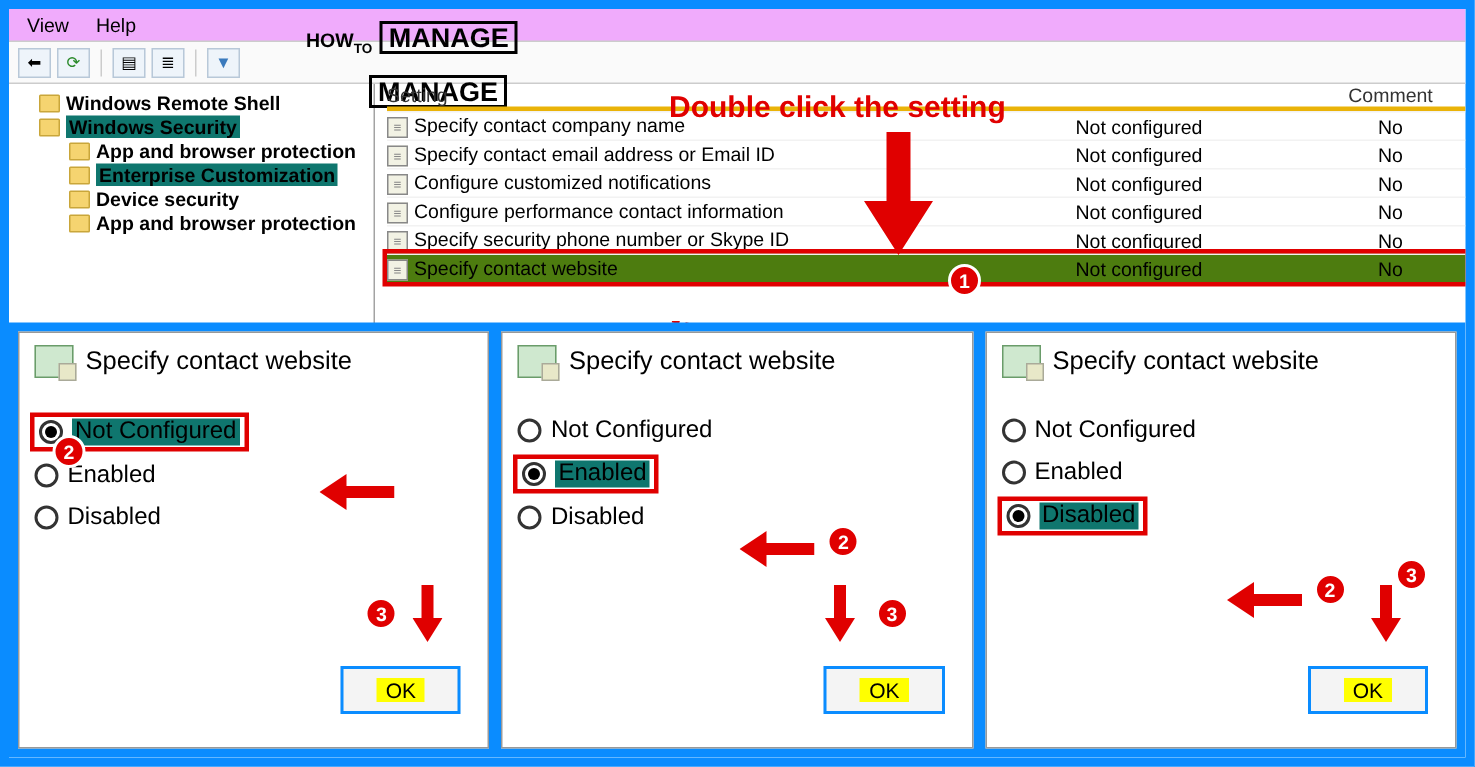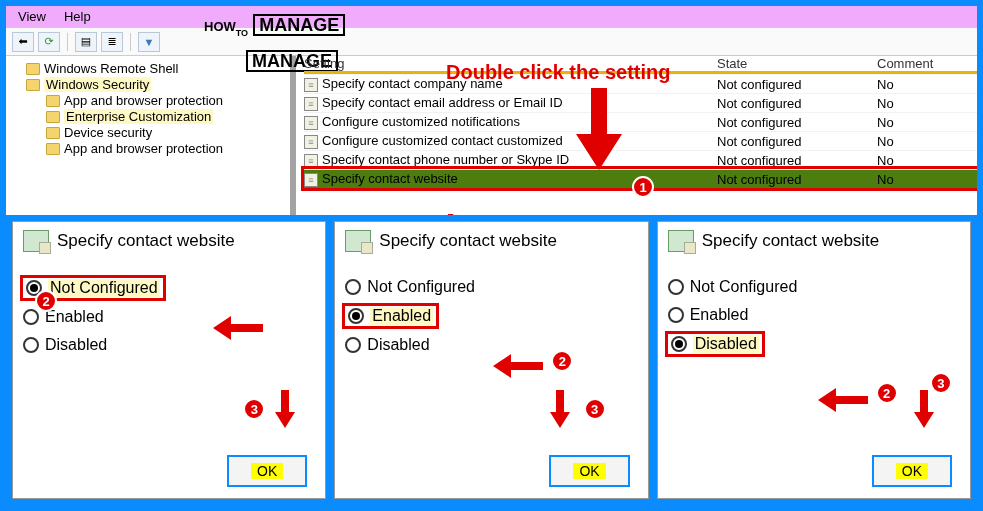--- a/index.html
+++ b/index.html
@@ -49,56 +49,57 @@
   }
   .logo .how { font-size:13px; font-weight:900;margin-top:16px;}
   .logo .box { display:inline-block; border:2px solid #000; padding:0 4px; margin-bottom:14px;}
 
   
   .main {
     display:flex;
     height: 180px;
   }
   .tree {
-    width: 290px;
-    border-right:6px solid #a3a3a3;
+    width: 244px;
+    border-right:1px solid #a3a3a3;
     padding:4px 6px;
     overflow:hidden;
+    font-weight:bold;
   }
   .tree-row {
     display:flex; align-items:center;
     gap:4px;
     margin:1px 0;
     white-space:nowrap;
   }
   .folder-icon {
     width:14px; height:12px;
     background:#f5d470;
     border:1px solid #c9a63a;
     border-radius:1px;
     display:inline-block;
   }
   .lvl1 { padding-left:14px; }
   .lvl2 { padding-left:34px; }
-  .hl-yellow { background:#fef9c3; padding:0 2px;}
+  .hl-yellow { background:#0f766e; padding:0 2px;}
 
   .list {
     flex:1;
     position:relative;
     padding-left:8px;
   }
   .list-head {
     display:flex;
     border-bottom:3px solid #eab308;
     font-weight:400;
     color:#333;
   }
   .col-setting { flex:1; }
   .col-state { width:160px; padding-right: 20px; text-align:left;}
-  .col-comment { width:100px; }
+  .col-comment { width:100px; text-align:center;}
   .list-row {
     display:flex;
     align-items:center;
     padding:1px 0;
     border-top:1px solid #f2f2f2;
   }
   .setting-icon {
     width:14px; height:14px;
     border:1px solid #888;
     background:#f2f2e4;
@@ -190,21 +191,21 @@
     border-radius:50%;
     display:inline-flex; align-items:center; justify-content:center;
   }
   .radio.sel::after{
     content:""; width:8px; height:8px; border-radius:50%; background:#000;
   }
   .redbox { outline:3px solid #e00000; padding:1px 3px;}
 
   .ok-btn {
     position:absolute;
-    bottom:11px; right:18px;
+    bottom:22px; right:18px;
     border:2px solid #0a8cff;
     background:#f4f4f4;
     padding:6px 22px;
     font-size:14px;
   }
   .ok-btn .lbl { background:#ffff00; padding:0 6px;}
 
   .arrow-left {
     width:50px; height:24px;
   }
@@ -261,46 +262,45 @@
       </div>
     <div class="tree-row lvl2">
         <span class="folder-icon"></span>
         <span>App and browser protection</span>
       </div>
   </div>
 
   <div class="list">
     <div class="list-head">
       <div class="col-setting">Setting</div>
-      <div class="col-state">State</div>
       <div class="col-comment">Comment</div>
     </div>
 
     <div class="list-row">
       <div class="col-setting"><span class="setting-icon">≡</span><span>Specify contact company name</span></div>
       <div class="col-state">Not configured</div>
       <div class="col-comment">No</div>
     </div>
     <div class="list-row">
       <div class="col-setting"><span class="setting-icon">≡</span><span>Specify contact email address or Email ID</span></div>
       <div class="col-state">Not configured</div>
       <div class="col-comment">No</div>
     </div>
     <div class="list-row">
       <div class="col-setting"><span class="setting-icon">≡</span><span>Configure customized notifications</span></div>
       <div class="col-state">Not configured</div>
       <div class="col-comment">No</div>
     </div>
     <div class="list-row">
-      <div class="col-setting"><span class="setting-icon">≡</span><span>Configure customized contact customized</span></div>
+      <div class="col-setting"><span class="setting-icon">≡</span><span>Configure performance contact information</span></div>
       <div class="col-state">Not configured</div>
       <div class="col-comment">No</div>
     </div>
     <div class="list-row">
-      <div class="col-setting"><span class="setting-icon">≡</span><span>Specify contact phone number or Skype ID</span></div>
+      <div class="col-setting"><span class="setting-icon">≡</span><span>Specify security phone number or Skype ID</span></div>
       <div class="col-state">Not configured</div>
       <div class="col-comment">No</div>
     </div>
     <div class="list-row row-highlight">
       <div class="col-setting"><span class="setting-icon">≡</span><span>Specify contact website</span></div>
       <div class="col-state">Not configured</div>
       <div class="col-comment">No</div>
     </div>
   </div>
 </div>

